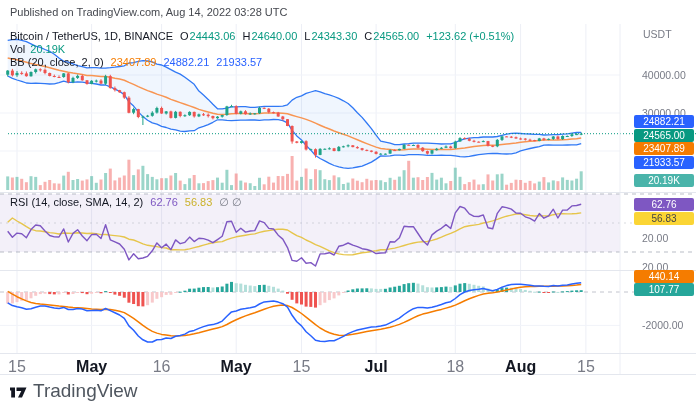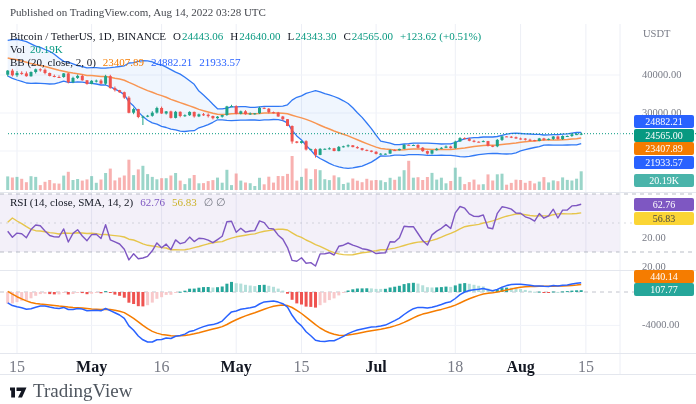--- a/index.html
+++ b/index.html
@@ -1,17 +1,17 @@
 <!DOCTYPE html>
 <html><head>
 <meta charset="utf-8">
 <style>
   html,body{margin:0;padding:0;background:#fff;}
   body{width:696px;height:404px;overflow:hidden;font-family:"Liberation Sans",sans-serif;}
-  #app{position:relative;width:696px;height:392px;background:#fff;font-family:Liberation Serif, serif;}
+  #app{position:relative;width:696px;height:392px;background:#fff;}
   #chart-svg{position:absolute;left:0;top:0;z-index:1;}
   .hdr{position:absolute;left:10px;top:6px;font-size:11px;color:#45484f;z-index:5;white-space:nowrap;}
   .legend{position:absolute;left:10px;font-size:11px;color:#131722;white-space:nowrap;z-index:5;}
   .legend .okey{margin-left:7px;color:#131722;}
   .legend .oval{margin-left:1px;}
   .legend .gap{margin-left:7px;}
   .up{color:#089981;} .orange{color:#f57c00;} .blue{color:#2962ff;}
   .purple{color:#7e57c2;} .yellow{color:#cbb22b;} .teal{color:#089981;} .gray{color:#787b86;}
   .axlabel{position:absolute;left:642px;font-size:10.5px;color:#787b86;z-index:4;white-space:nowrap;}
   .badge{position:absolute;left:634px;width:60px;height:13px;line-height:13px;font-size:10px;
@@ -589,21 +589,21 @@
   <div class="legend" style="top:196px">
     <span>RSI (14, close, SMA, 14, 2)</span><span class="gap purple">62.76</span><span class="gap yellow">56.83</span><span class="gap gray">∅ ∅</span>
   </div>
 
 
   <div id="overlay">
       <div class="axlabel" style="top: 69px;">40000.00</div>
       <div class="axlabel" style="top: 107px;">30000.00</div>
       <div class="axlabel" style="top: 231.5px;">20.00</div>
       <div class="axlabel" style="top: 260.5px;">20.00</div>
-      <div class="axlabel" style="top: 319.4px;">-4000.00</div>
+      <div class="axlabel" style="top: 319.4px;">-2000.00</div>
       <div class="tlabel" style="left: 17.026px;">15</div>
       <div class="tlabel major" style="left: 91.634px;">May</div>
       <div class="tlabel" style="left: 161.579px;">16</div>
       <div class="tlabel major" style="left: 236.187px;">May</div>
       <div class="tlabel" style="left: 301.469px;">15</div>
       <div class="tlabel major" style="left: 376.077px;">Jul</div>
       <div class="tlabel" style="left: 455.348px;">18</div>
       <div class="tlabel major" style="left: 520.63px;">Aug</div>
       <div class="tlabel" style="left: 585.912px;">15</div>
       <div class="badge" style="top: 115px; background: rgb(41, 98, 255);">24882.21</div>

